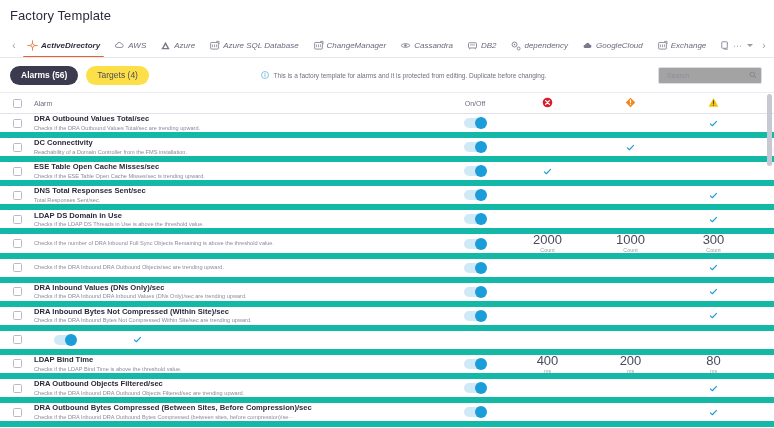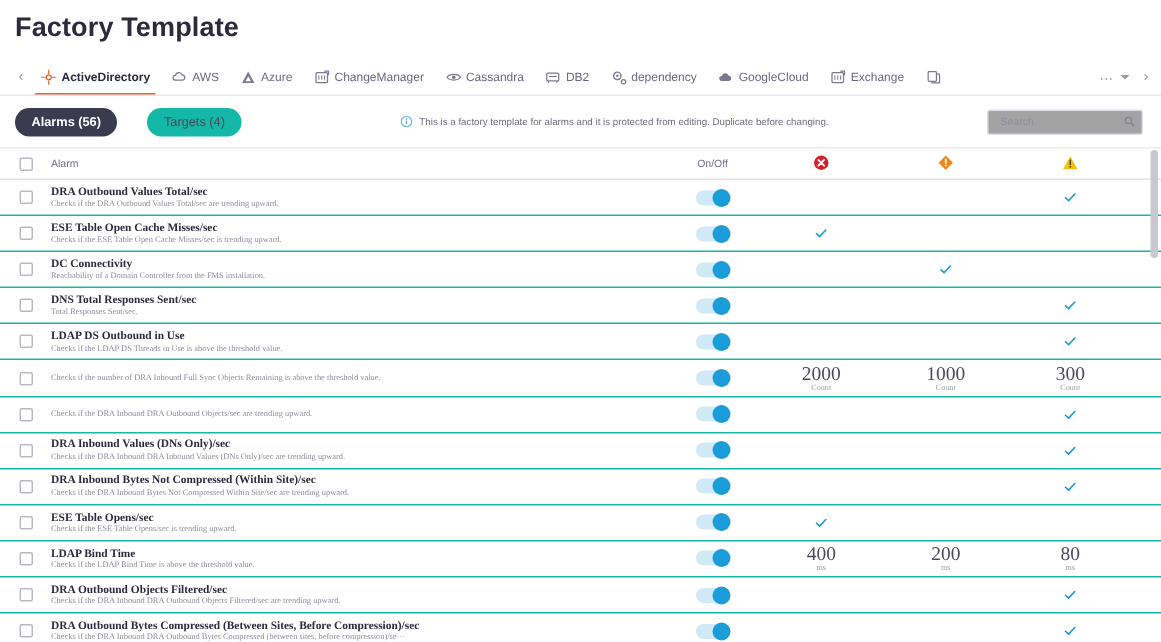--- a/index.html
+++ b/index.html
@@ -8,22 +8,22 @@
     width: 774px; height: 428px;
     background: #ffffff;
     font-family: "Liberation Sans", sans-serif;
     color: #32324a;
     overflow: hidden;
     position: relative;
   }
 
   
   .page-title {
-    font-size: 18px;
-    font-weight: 700;
+    font-size: 13px;
+    font-weight: 400;
     color: #2b2b3d;
     padding: 8px 0 0 10px;
     letter-spacing: .1px;
   }
 
   
   .tabstrip {
     position: relative;
     display: flex;
     align-items: center;
@@ -41,20 +41,21 @@
     line-height: 1;
     cursor: pointer;
     user-select: none;
   }
   .tabs {
     flex: 1 1 auto;
     display: flex;
     align-items: center;
     height: 100%;
     overflow: hidden;
+    font-style: italic;
   }
   .tab {
     flex: 0 0 auto;
     display: flex;
     align-items: center;
     gap: 3px;
     height: 100%;
     padding: 0 7px;
     font-size: 8px;
     color: #6a6a7d;
@@ -89,35 +90,35 @@
     border-right: 3px solid transparent;
     border-top: 3.5px solid #9a9aab;
   }
 
   
   .toolbar {
     display: flex;
     align-items: center;
     height: 34px;
     padding: 0 12px 0 10px;
-    gap: 20px;
+    gap: 8px;
   }
   .pill {
     height: 19px;
     border-radius: 10px;
     padding: 0 11px;
     display: inline-flex;
     align-items: center;
     font-size: 8.5px;
     font-weight: 600;
     cursor: pointer;
     white-space: nowrap;
   }
   .pill.sel { background: #3b3b4f; color: #ffffff; }
-  .pill.unsel { background: #14b8a6; color: #4a4a5e; font-weight: 400; text-align: right; }
+  .pill.unsel { background: #fde047; color: #4a4a5e; font-weight: 400; text-align: right; }
 
   .notice {
     flex: 1 1 auto;
     display: flex;
     align-items: center;
     gap: 5px;
     justify-content: center;
     font-size: 6.5px;
     color: #6f6f82;
     white-space: nowrap;
@@ -178,22 +179,21 @@
 
   .sevhead { display: inline-flex; justify-content: center; width: 100%; }
   .sev-ic { width: 11px; height: 11px; display: block; }
   .sev-ic svg { display: block; }
 
   .tbody { position: relative; }
   .row {
     display: flex;
     align-items: center;
     height: 24.1px;
-    border-bottom: 1px solid #14b8a6;
-    font-family: Liberation Serif, serif;
+    border-bottom: 6px solid #14b8a6;
   }
   .row .c-check { align-self: center; }
   .alarm-name {
     font-size: 7.6px;
     font-weight: 600;
     color: #2b2b3d;
     line-height: 1.25;
     white-space: nowrap;
     overflow: hidden;
     text-overflow: clip;
@@ -283,20 +283,30 @@
         <span>AWS</span>
       </div>
       <div class="tab">
         <span class="ic">
           <svg viewBox="0 0 16 16">
             <path d="M8 2.4 L14 13.6 L2 13.6 Z" fill="#7a7a8d"></path>
             <path d="M8 7 L10.6 11.8 L5.4 11.8 Z" fill="#fff"></path>
           </svg>
         </span>
         <span>Azure</span>
+      </div>
+      <div class="tab">
+        <span class="ic">
+          <svg viewBox="0 0 16 16">
+            <rect x="2.4" y="3.6" width="11.2" height="9.6" rx="1" fill="none" stroke="#7a7a8d" stroke-width="1.2"></rect>
+            <path d="M5.2 6.4 L5.2 10.4 M8 6.4 L8 10.4 M10.8 6.4 L10.8 10.4" stroke="#7a7a8d" stroke-width="1"></path>
+            <path d="M10.4 2 L14.6 2 L14.6 6" stroke="#7a7a8d" stroke-width="1.1" fill="none"></path>
+          </svg>
+        </span>
+        <span>Azure SQL Database</span>
       </div>
       <div class="tab">
         <span class="ic">
           <svg viewBox="0 0 16 16">
             <rect x="2.4" y="3.6" width="11.2" height="9.6" rx="1" fill="none" stroke="#7a7a8d" stroke-width="1.2"></rect>
             <path d="M5.2 6.4 L5.2 10.4 M8 6.4 L8 10.4 M10.8 6.4 L10.8 10.4" stroke="#7a7a8d" stroke-width="1"></path>
             <path d="M10.4 2 L14.6 2 L14.6 6" stroke="#7a7a8d" stroke-width="1.1" fill="none"></path>
           </svg>
         </span>
         <span>ChangeManager</span>
@@ -454,20 +464,42 @@
             </svg>
           </span>
         </div>
         <div class="c-pad"></div>
       </div>
       <div class="row">
         <div class="c-check">
           <span class="cb"></span>
         </div>
         <div class="c-alarm">
+          <div class="alarm-name">DC Connectivity</div>
+          <div class="alarm-desc">Reachability of a Domain Controller from the FMS installation.</div>
+        </div>
+        <div class="c-onoff">
+          <div class="toggle"></div>
+        </div>
+        <div class="c-sev"></div>
+        <div class="c-sev">
+          <span class="chk">
+            <svg viewBox="0 0 16 16" width="9" height="9">
+              <path d="M2.4 8.6 L6 12 L13.4 4.2" fill="none" stroke="#1b9dd9" stroke-width="2" stroke-linecap="round" stroke-linejoin="round"></path>
+            </svg>
+          </span>
+        </div>
+        <div class="c-sev"></div>
+        <div class="c-pad"></div>
+      </div>
+      <div class="row">
+        <div class="c-check">
+          <span class="cb"></span>
+        </div>
+        <div class="c-alarm">
           <div class="alarm-name">ESE Table Open Cache Misses/sec</div>
           <div class="alarm-desc">Checks if the ESE Table Open Cache Misses/sec is trending upward.</div>
         </div>
         <div class="c-onoff">
           <div class="toggle"></div>
         </div>
         <div class="c-sev">
           <span class="chk">
             <svg viewBox="0 0 16 16" width="9" height="9">
               <path d="M2.4 8.6 L6 12 L13.4 4.2" fill="none" stroke="#1b9dd9" stroke-width="2" stroke-linecap="round" stroke-linejoin="round"></path>
@@ -476,42 +508,20 @@
         </div>
         <div class="c-sev"></div>
         <div class="c-sev"></div>
         <div class="c-pad"></div>
       </div>
       <div class="row">
         <div class="c-check">
           <span class="cb"></span>
         </div>
         <div class="c-alarm">
-          <div class="alarm-name">DC Connectivity</div>
-          <div class="alarm-desc">Reachability of a Domain Controller from the FMS installation.</div>
-        </div>
-        <div class="c-onoff">
-          <div class="toggle"></div>
-        </div>
-        <div class="c-sev"></div>
-        <div class="c-sev">
-          <span class="chk">
-            <svg viewBox="0 0 16 16" width="9" height="9">
-              <path d="M2.4 8.6 L6 12 L13.4 4.2" fill="none" stroke="#1b9dd9" stroke-width="2" stroke-linecap="round" stroke-linejoin="round"></path>
-            </svg>
-          </span>
-        </div>
-        <div class="c-sev"></div>
-        <div class="c-pad"></div>
-      </div>
-      <div class="row">
-        <div class="c-check">
-          <span class="cb"></span>
-        </div>
-        <div class="c-alarm">
           <div class="alarm-name">DNS Total Responses Sent/sec</div>
           <div class="alarm-desc">Total Responses Sent/sec.</div>
         </div>
         <div class="c-onoff">
           <div class="toggle"></div>
         </div>
         <div class="c-sev"></div>
         <div class="c-sev"></div>
         <div class="c-sev">
           <span class="chk">
@@ -520,21 +530,21 @@
             </svg>
           </span>
         </div>
         <div class="c-pad"></div>
       </div>
       <div class="row">
         <div class="c-check">
           <span class="cb"></span>
         </div>
         <div class="c-alarm">
-          <div class="alarm-name">LDAP DS Outbound in Use</div>
+          <div class="alarm-name">LDAP DS Domain in Use</div>
           <div class="alarm-desc">Checks if the LDAP DS Threads in Use is above the threshold value.</div>
         </div>
         <div class="c-onoff">
           <div class="toggle"></div>
         </div>
         <div class="c-sev"></div>
         <div class="c-sev"></div>
         <div class="c-sev">
           <span class="chk">
             <svg viewBox="0 0 16 16" width="9" height="9">
@@ -629,24 +639,20 @@
             <svg viewBox="0 0 16 16" width="9" height="9">
               <path d="M2.4 8.6 L6 12 L13.4 4.2" fill="none" stroke="#1b9dd9" stroke-width="2" stroke-linecap="round" stroke-linejoin="round"></path>
             </svg>
           </span>
         </div>
         <div class="c-pad"></div>
       </div>
       <div class="row">
         <div class="c-check">
           <span class="cb"></span>
-        </div>
-        <div class="c-alarm">
-          <div class="alarm-name">ESE Table Opens/sec</div>
-          <div class="alarm-desc">Checks if the ESE Table Opens/sec is trending upward.</div>
         </div>
         <div class="c-onoff">
           <div class="toggle"></div>
         </div>
         <div class="c-sev">
           <span class="chk">
             <svg viewBox="0 0 16 16" width="9" height="9">
               <path d="M2.4 8.6 L6 12 L13.4 4.2" fill="none" stroke="#1b9dd9" stroke-width="2" stroke-linecap="round" stroke-linejoin="round"></path>
             </svg>
           </span>

